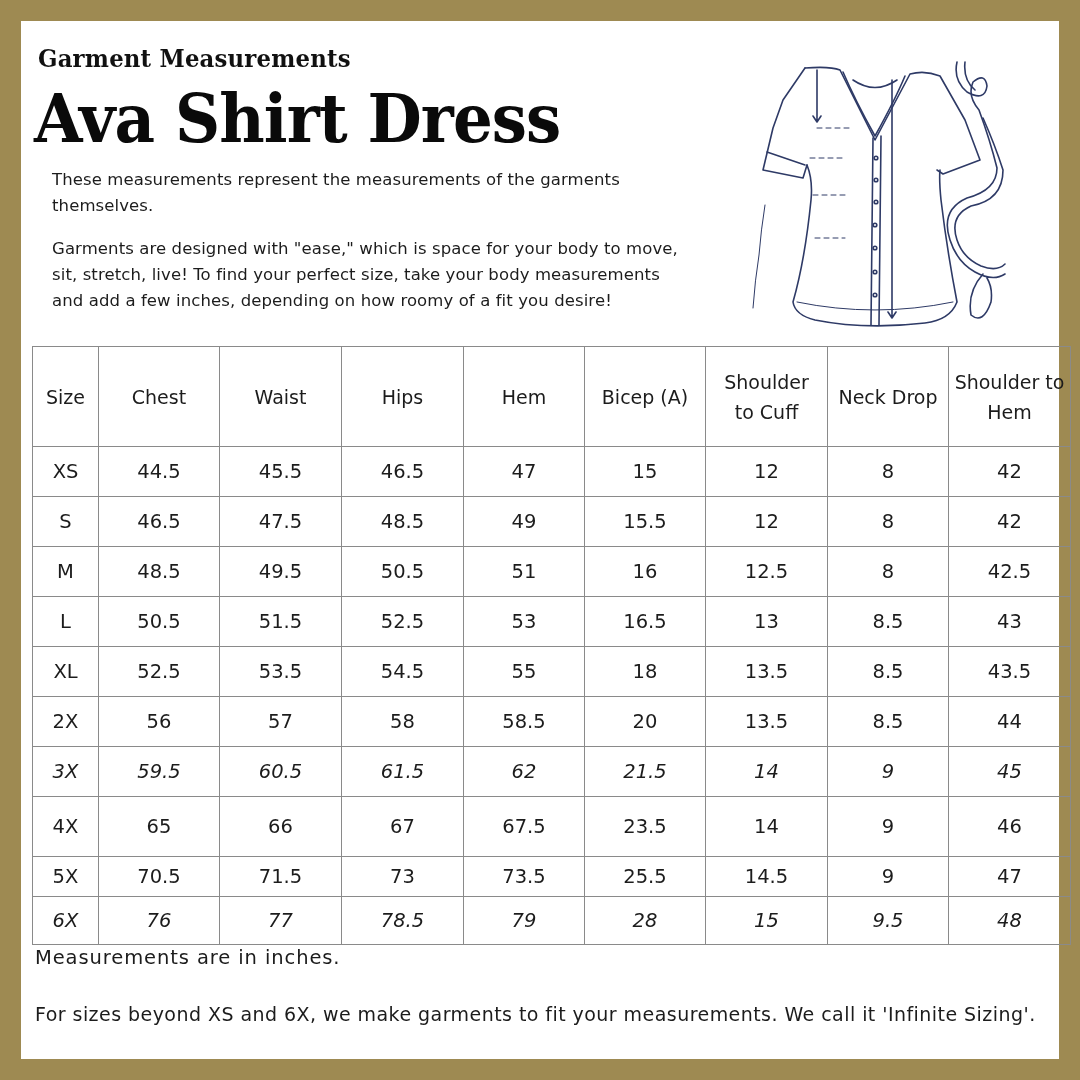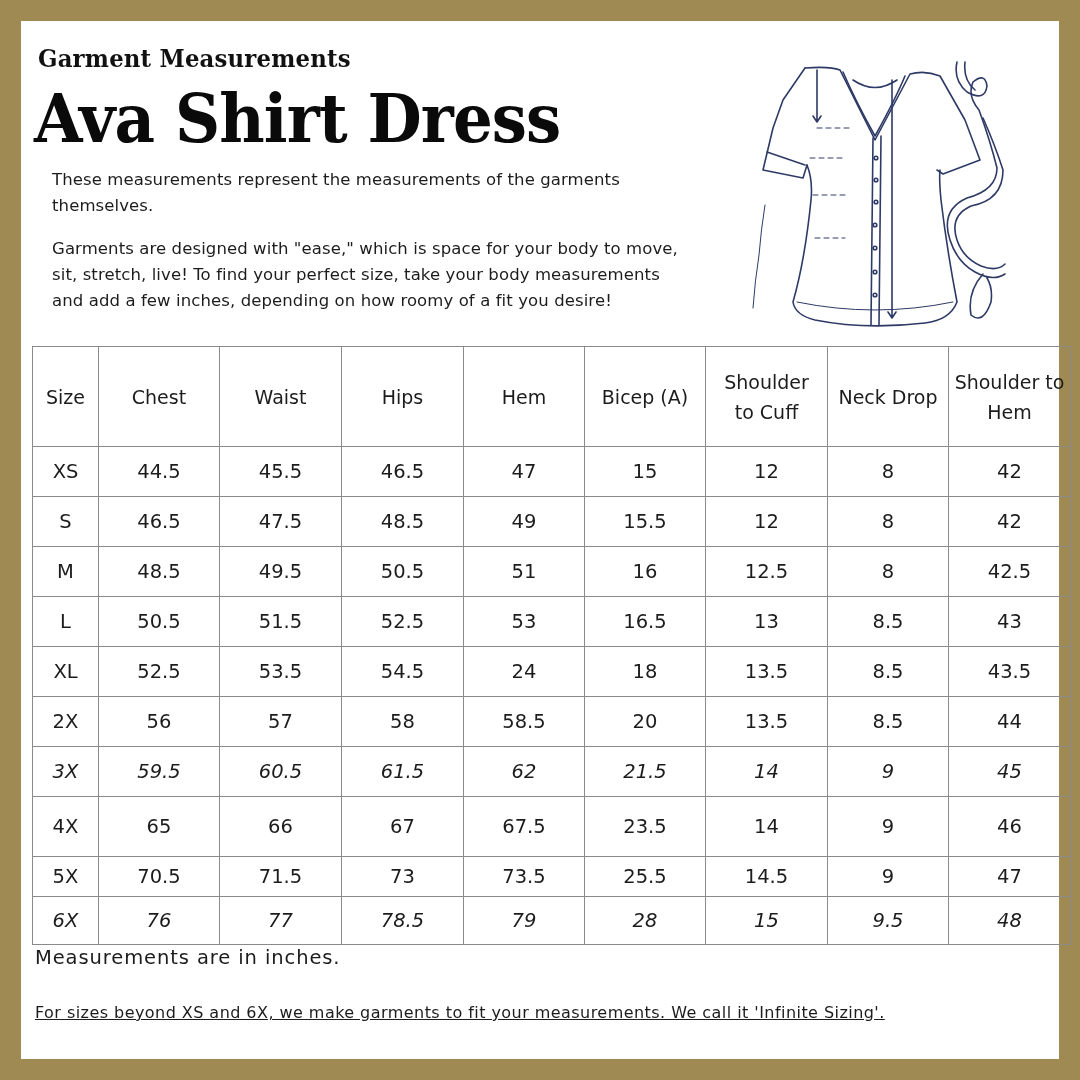--- a/index.html
+++ b/index.html
@@ -7,21 +7,21 @@
   .panel { position: absolute; left: 21px; top: 21px; width: 1038px; height: 1038px; background: #ffffff; }
   .subtitle { position: absolute; left: 38px; top: 44px; font-family: "DejaVu Serif", serif; font-weight: bold; font-size: 24px; letter-spacing: 0.2px; color: #111; transform: scaleX(0.95); transform-origin: left; }
   .title { position: absolute; left: 34px; top: 78px; font-family: "DejaVu Serif", serif; font-weight: bold; font-size: 68px; line-height: 80px; color: #0a0a0a; letter-spacing: -1px; transform: scaleX(0.92); transform-origin: left; }
   .intro { position: absolute; left: 36px; top: 151px; width: 660px; font-size: 16.5px; line-height: 26.3px; color: #1c1c1c; letter-spacing: 0.1px; }
   .intro p { margin: 16px; }
   .sketch { position: absolute; left: 735px; top: 40px; width: 300px; height: 290px; }
   table.sizes { position: absolute; left: 32px; top: 346px; border-collapse: collapse; table-layout: fixed; }
   table.sizes th, table.sizes td { border: 1px solid #8a8a8a; text-align: center; vertical-align: middle; padding: 0; font-weight: normal; font-size: 19.5px; color: #1c1c1c; }
   table.sizes th { font-size: 19px; line-height: 30px; }
   .footer-note { position: absolute; left: 35px; top: 946px; font-size: 19.5px; letter-spacing: 0.9px; color: #1c1c1c; }
-  .footer-info { position: absolute; left: 35px; top: 1003px; font-size: 16px; letter-spacing: 0.45px; color: #1c1c1c; text-decoration: underline; }
+  .footer-info { position: absolute; left: 35px; top: 1003px; font-size: 19px; letter-spacing: 0.45px; color: #1c1c1c; }
 </style>
 </head>
 <body>
 
 <div class="panel"></div>
 
 <div class="subtitle">Garment Measurements</div>
 <div class="title">Ava Shirt Dress</div>
 
 <div class="intro">
@@ -131,21 +131,21 @@
         <td>16.5</td>
         <td>13</td>
         <td>8.5</td>
         <td>43</td>
       </tr>
       <tr style="height: 50px;">
         <td>XL</td>
         <td>52.5</td>
         <td>53.5</td>
         <td>54.5</td>
-        <td>24</td>
+        <td>55</td>
         <td>18</td>
         <td>13.5</td>
         <td>8.5</td>
         <td>43.5</td>
       </tr>
       <tr style="height: 50px;">
         <td>2X</td>
         <td>56</td>
         <td>57</td>
         <td>58</td>

